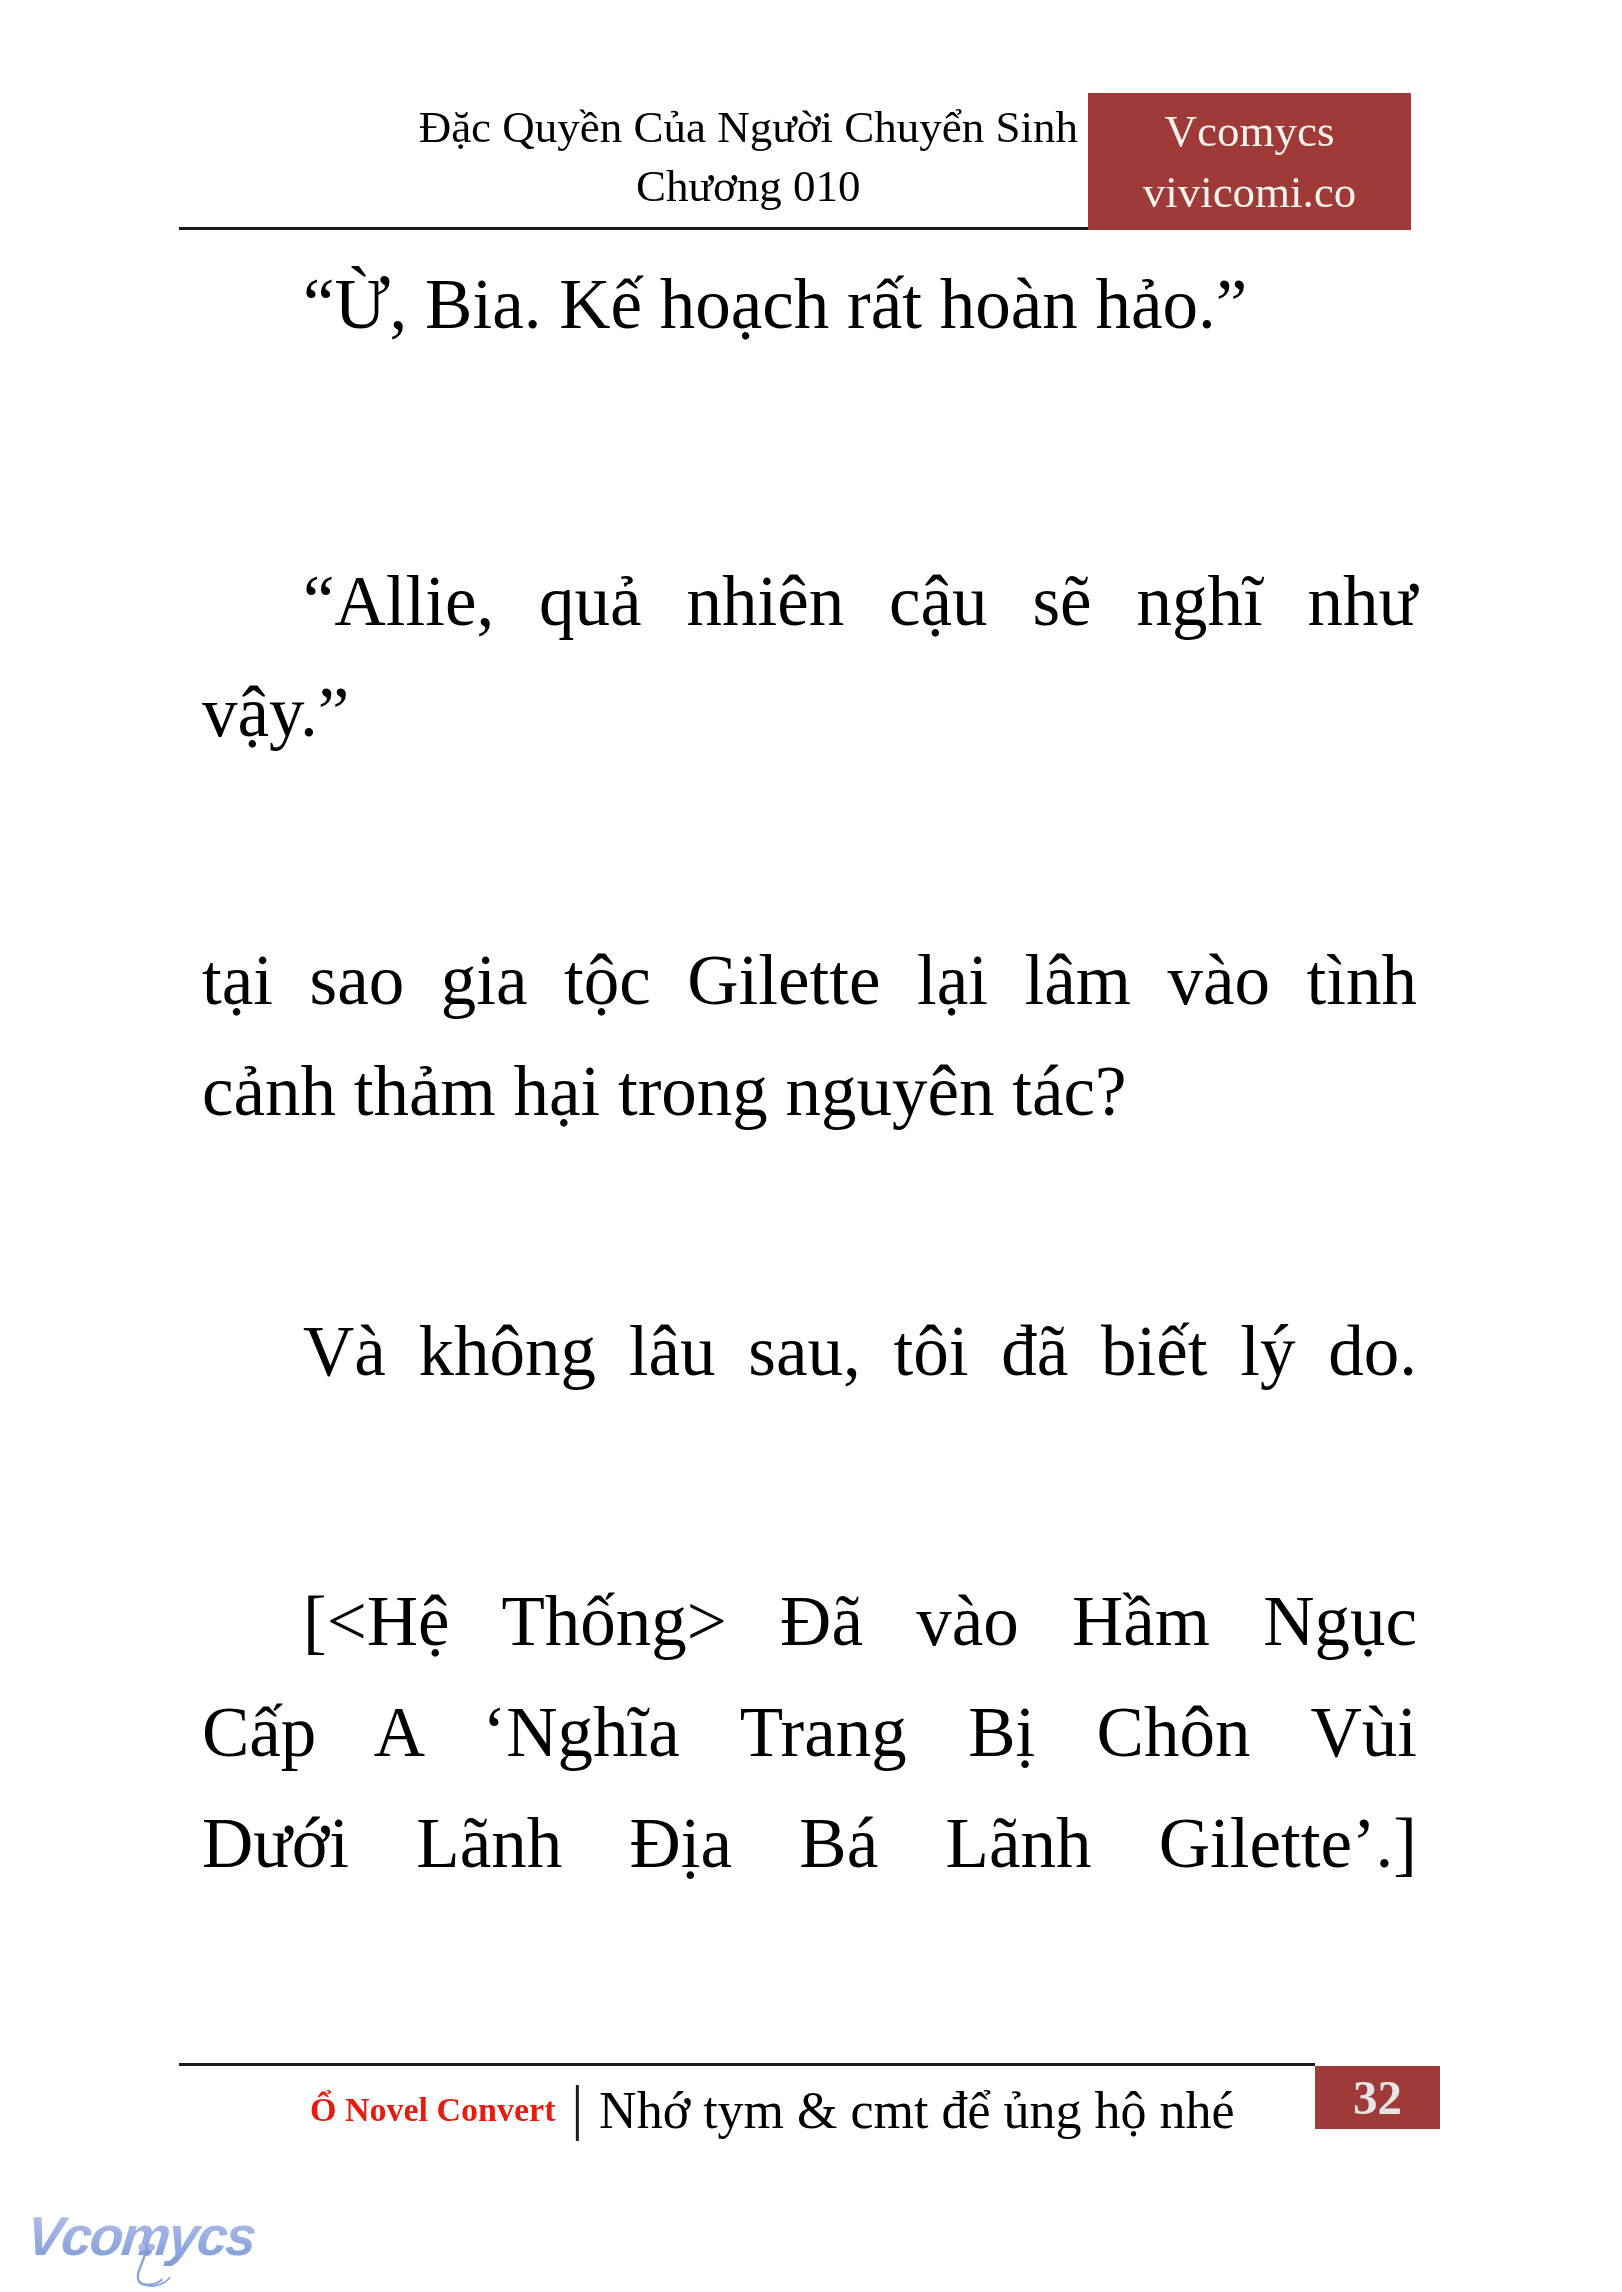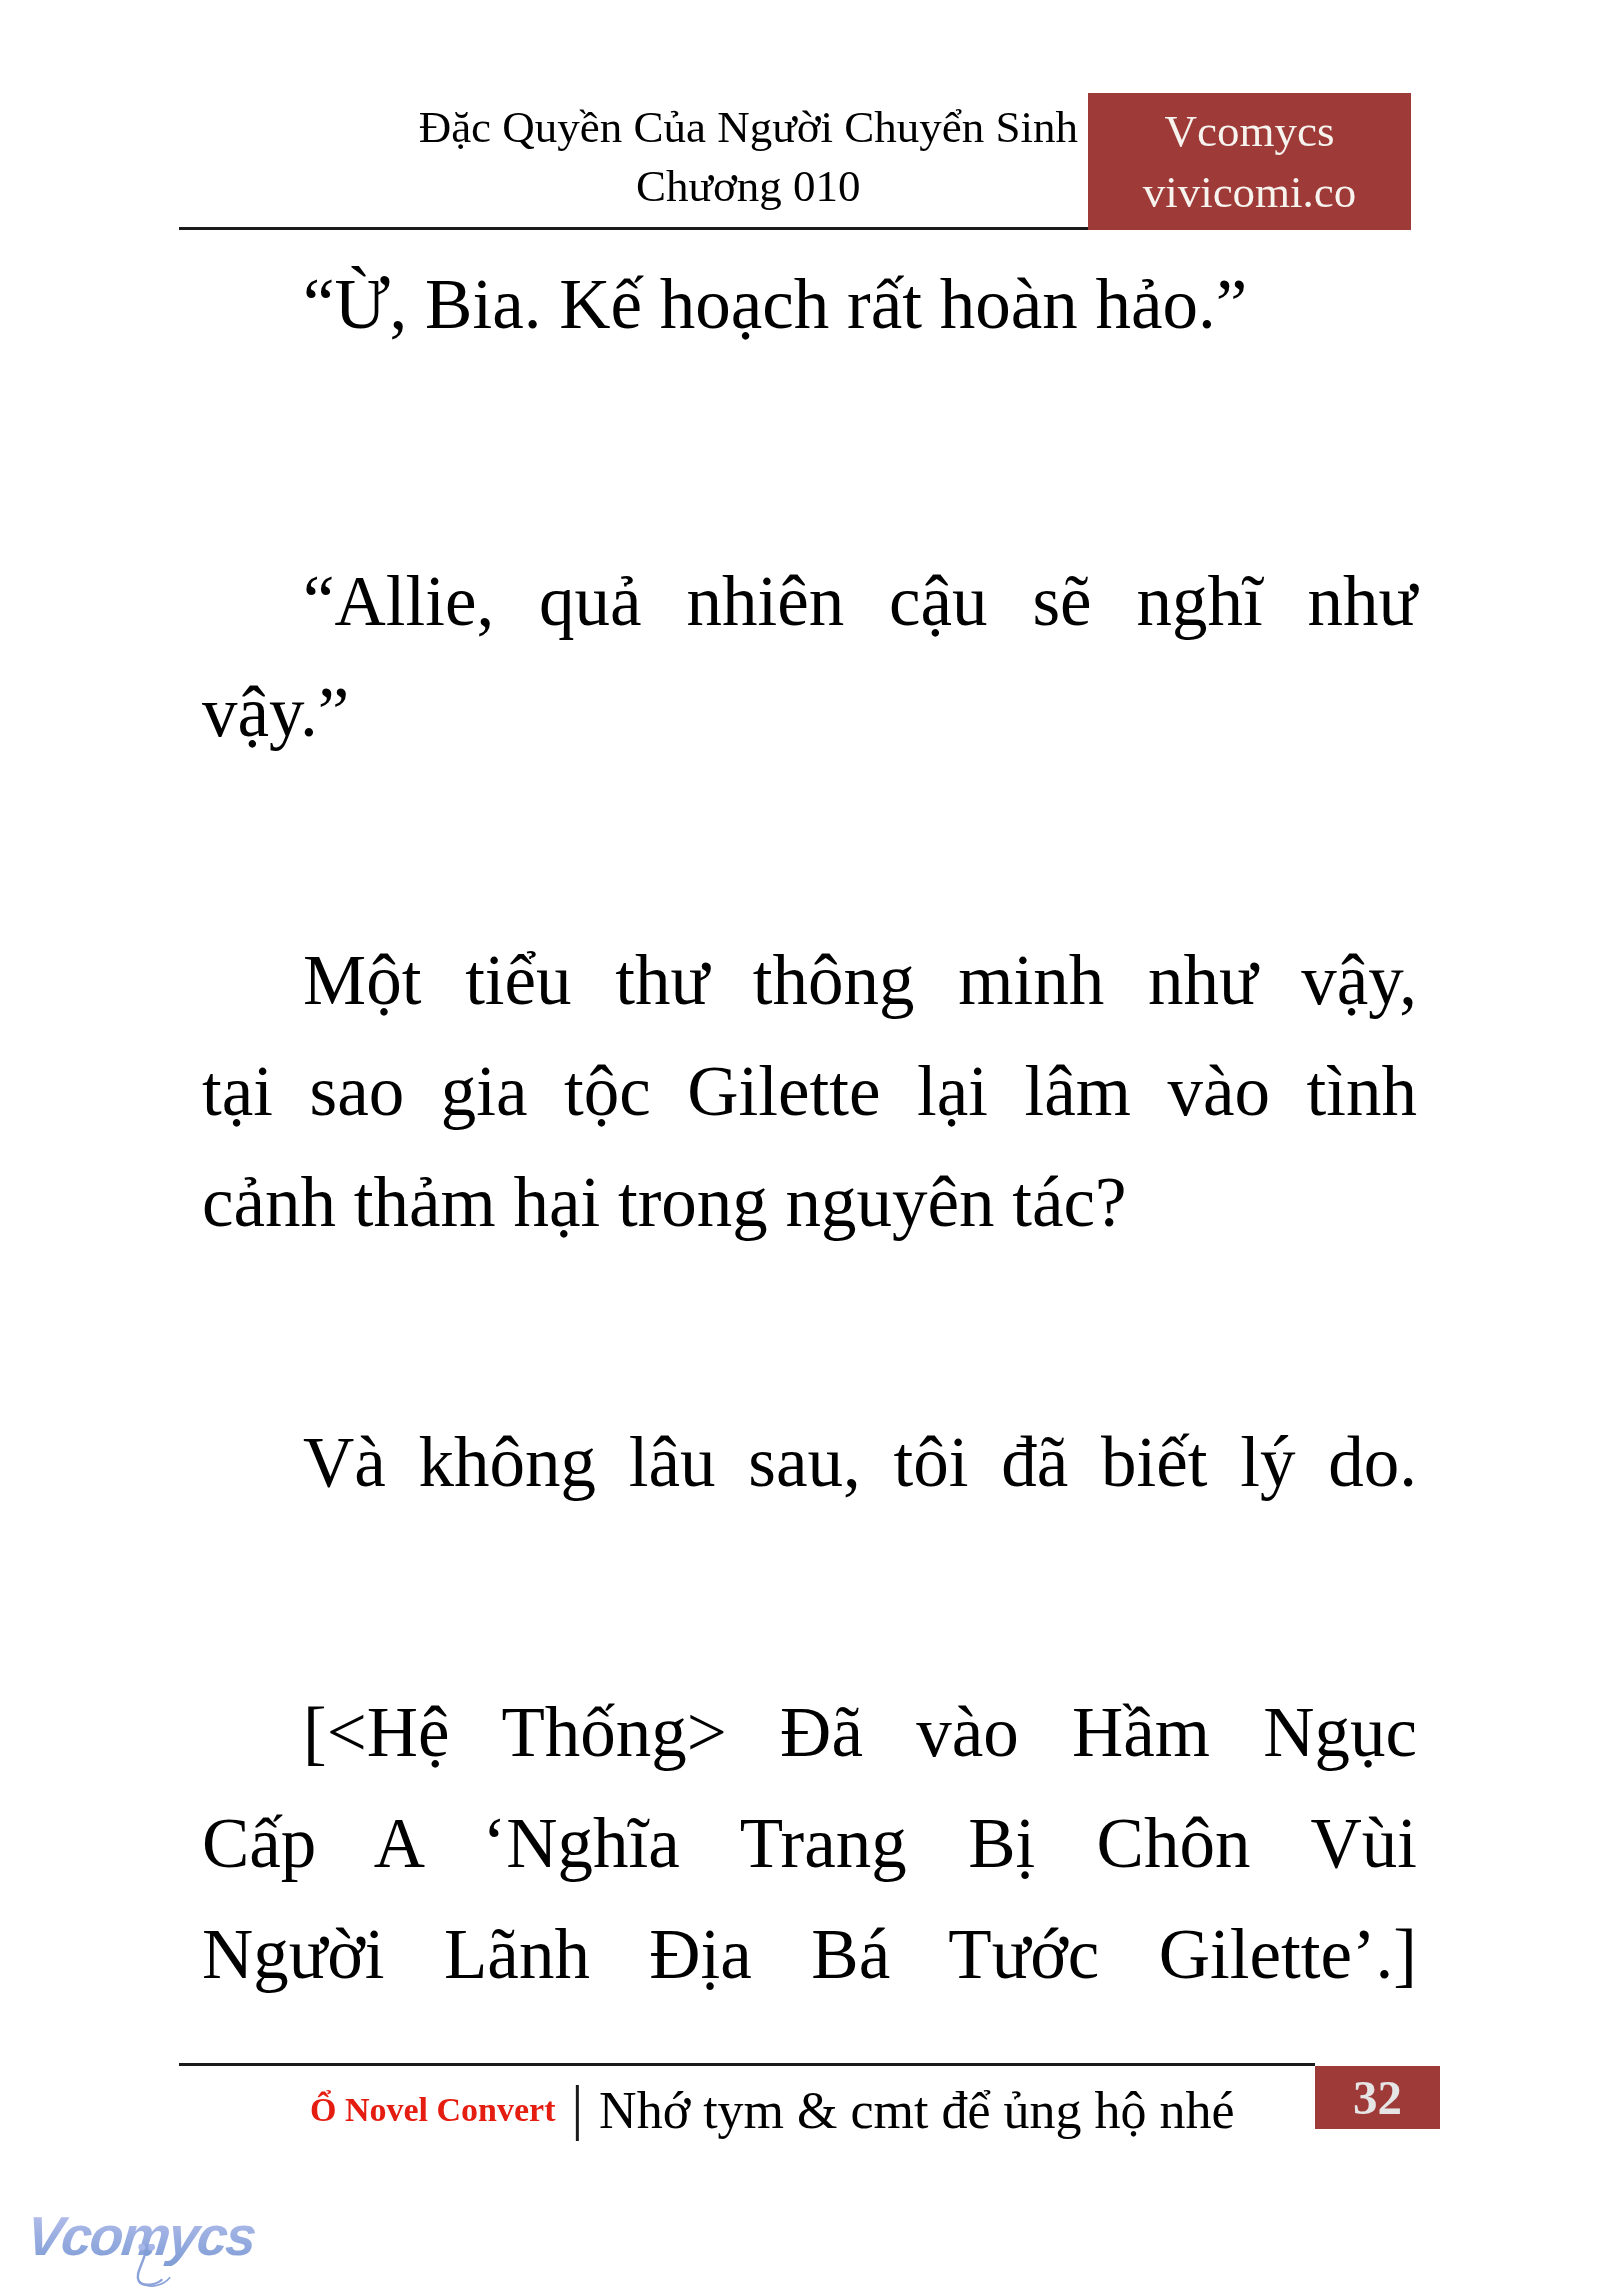--- a/index.html
+++ b/index.html
@@ -87,33 +87,32 @@
     <div class="para gap-a">
       <div class="pline indent endline">“Ừ, Bia. Kế hoạch rất hoàn hảo.”</div>
     </div>
 
     <div class="para gap-b">
       <div class="pline indent">“Allie, quả nhiên cậu sẽ nghĩ như</div>
       <div class="pline endline">vậy.”</div>
     </div>
 
     <div class="para gap-c">
-      <div class="pline indent">Một tiểu thư thông minh như vậy,</div>
       <div class="pline">tại sao gia tộc Gilette lại lâm vào tình</div>
       <div class="pline endline">cảnh thảm hại trong nguyên tác?</div>
     </div>
 
     <div class="para gap-d">
       <div class="pline indent">Và không lâu sau, tôi đã biết lý do.</div>
     </div>
 
     <div class="para">
       <div class="pline indent">[&lt;Hệ Thống&gt; Đã vào Hầm Ngục</div>
       <div class="pline">Cấp A ‘Nghĩa Trang Bị Chôn Vùi</div>
-      <div class="pline">Người Lãnh Địa Bá Tước Gilette’.]</div>
+      <div class="pline">Dưới Lãnh Địa Bá Lãnh Gilette’.]</div>
     </div>
 
   </div>
 
   <div id="footer-rule"></div>
 
   <div id="footer-textrow">
     <span id="footer-brand">Ổ Novel Convert</span>
     <span id="footer-sep">|</span>
     <span id="footer-note">Nhớ tym &amp; cmt để ủng hộ nhé</span>

